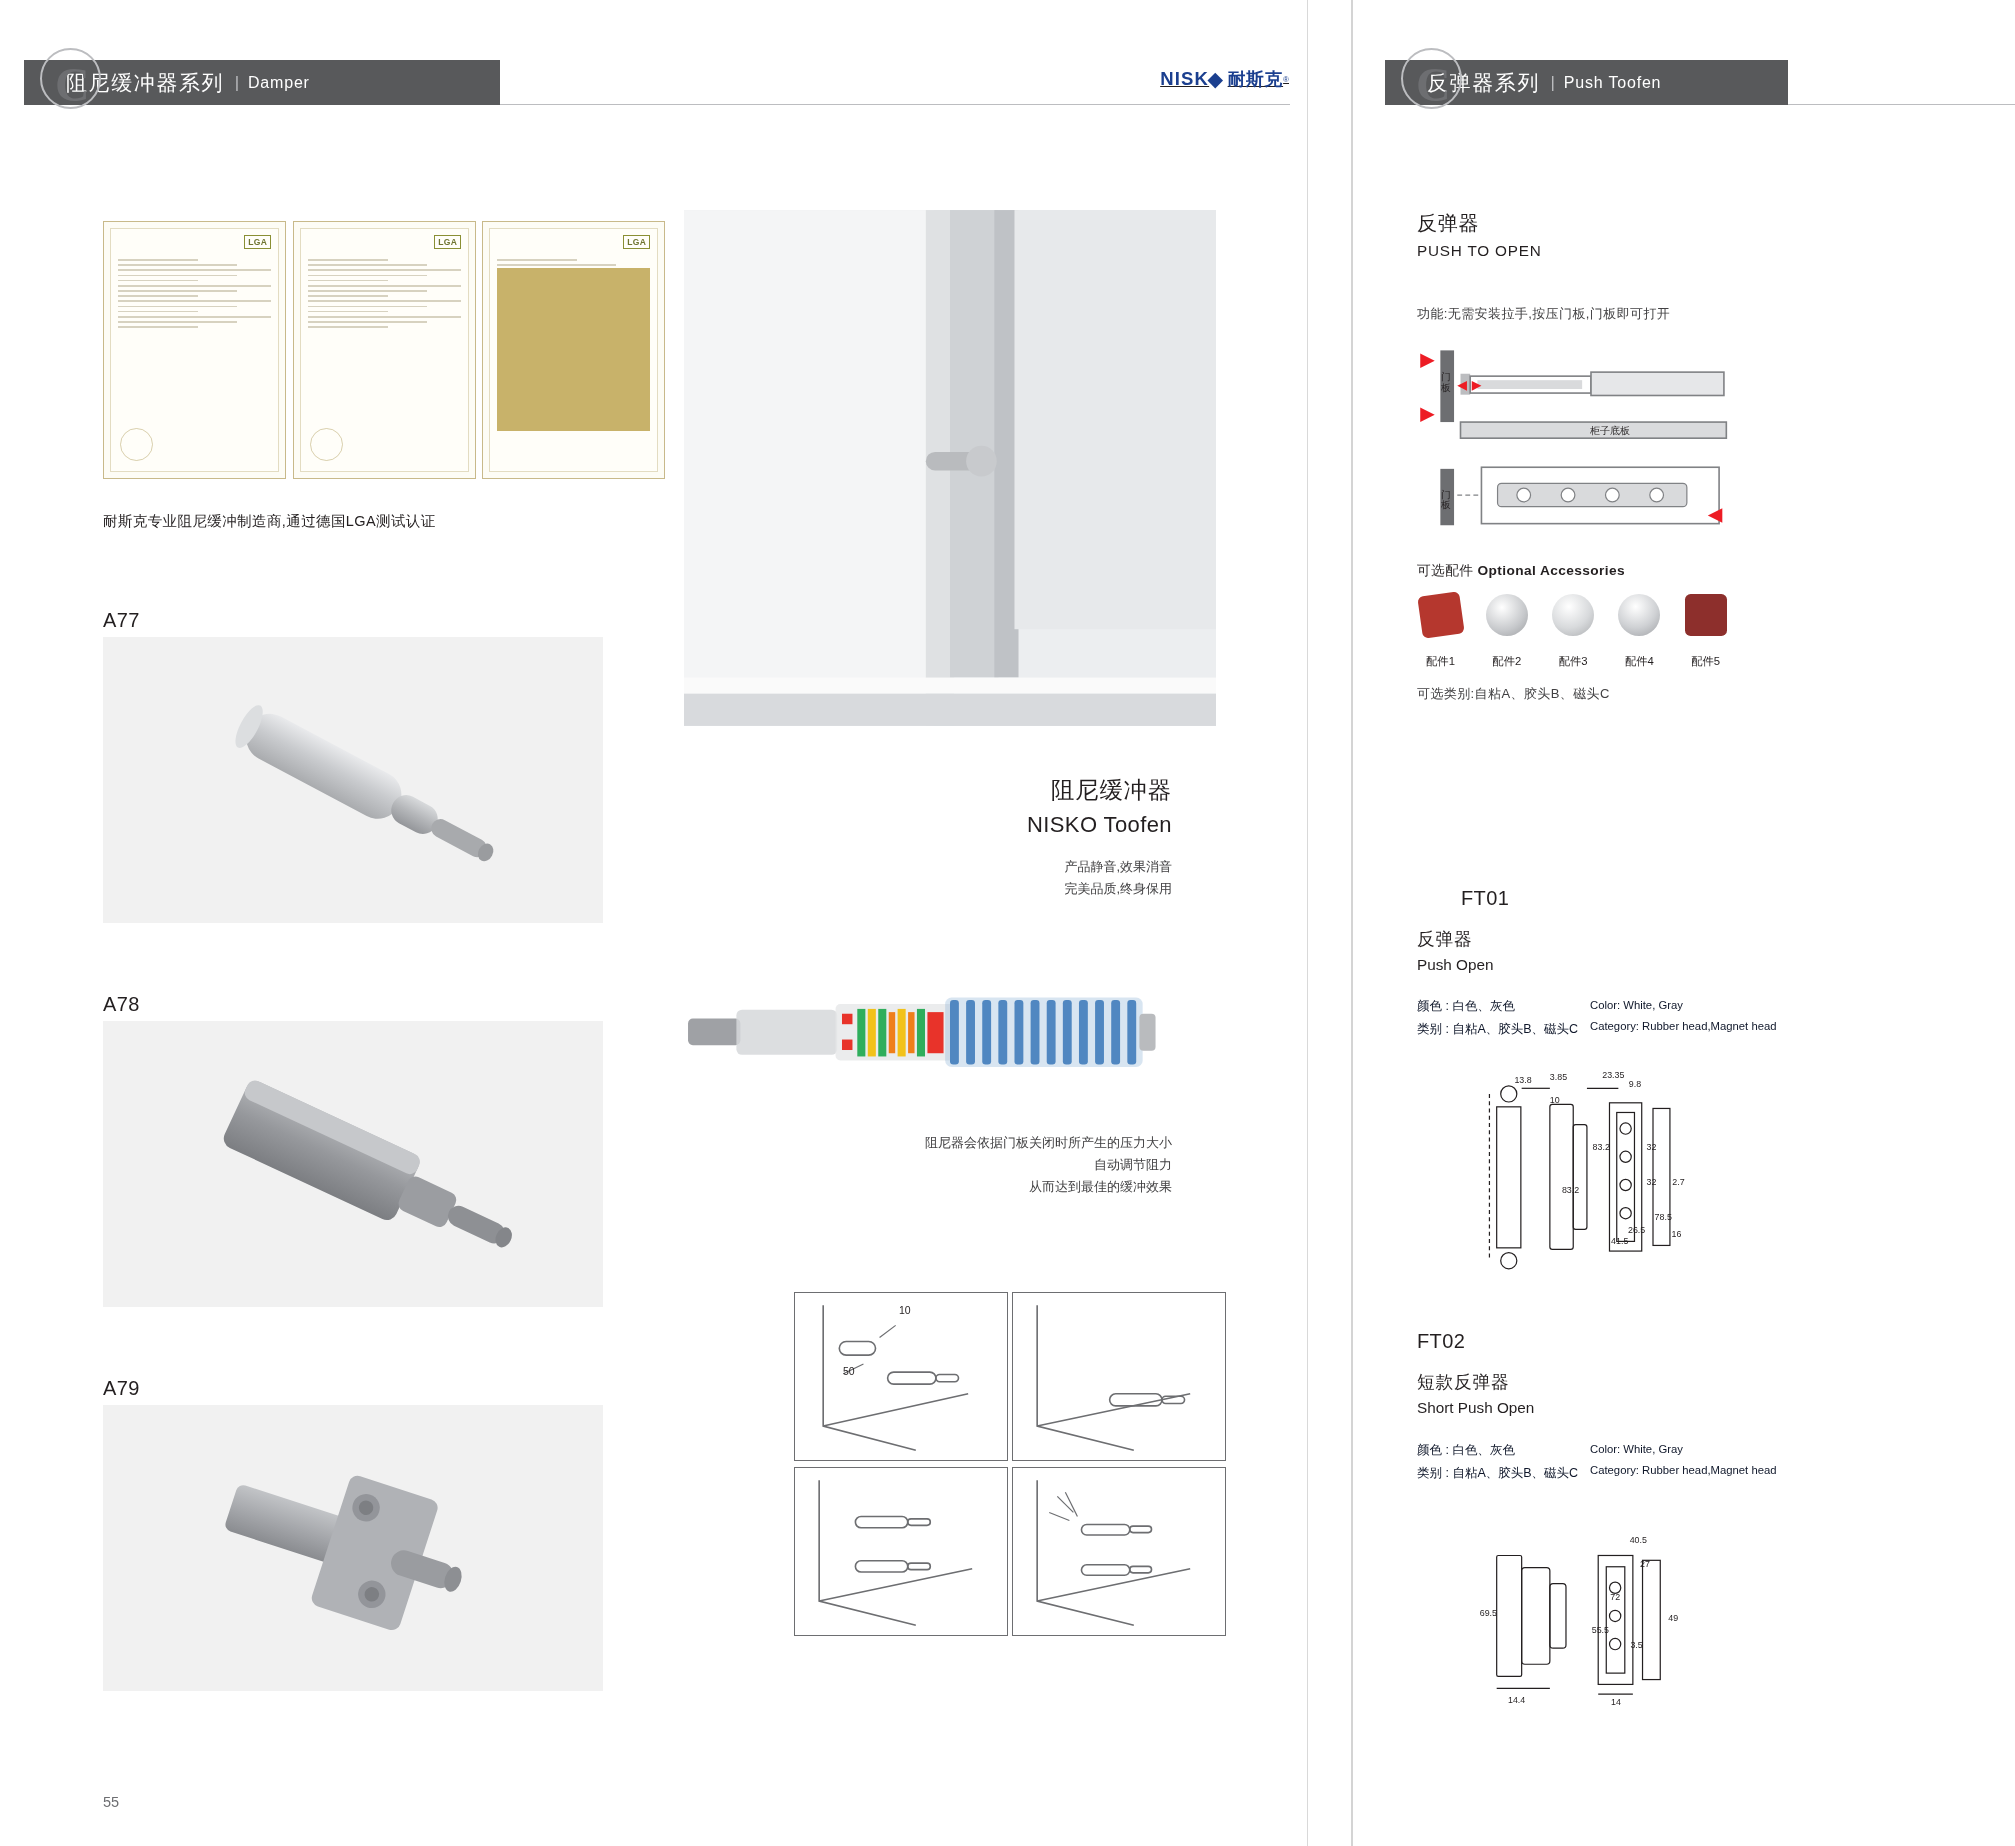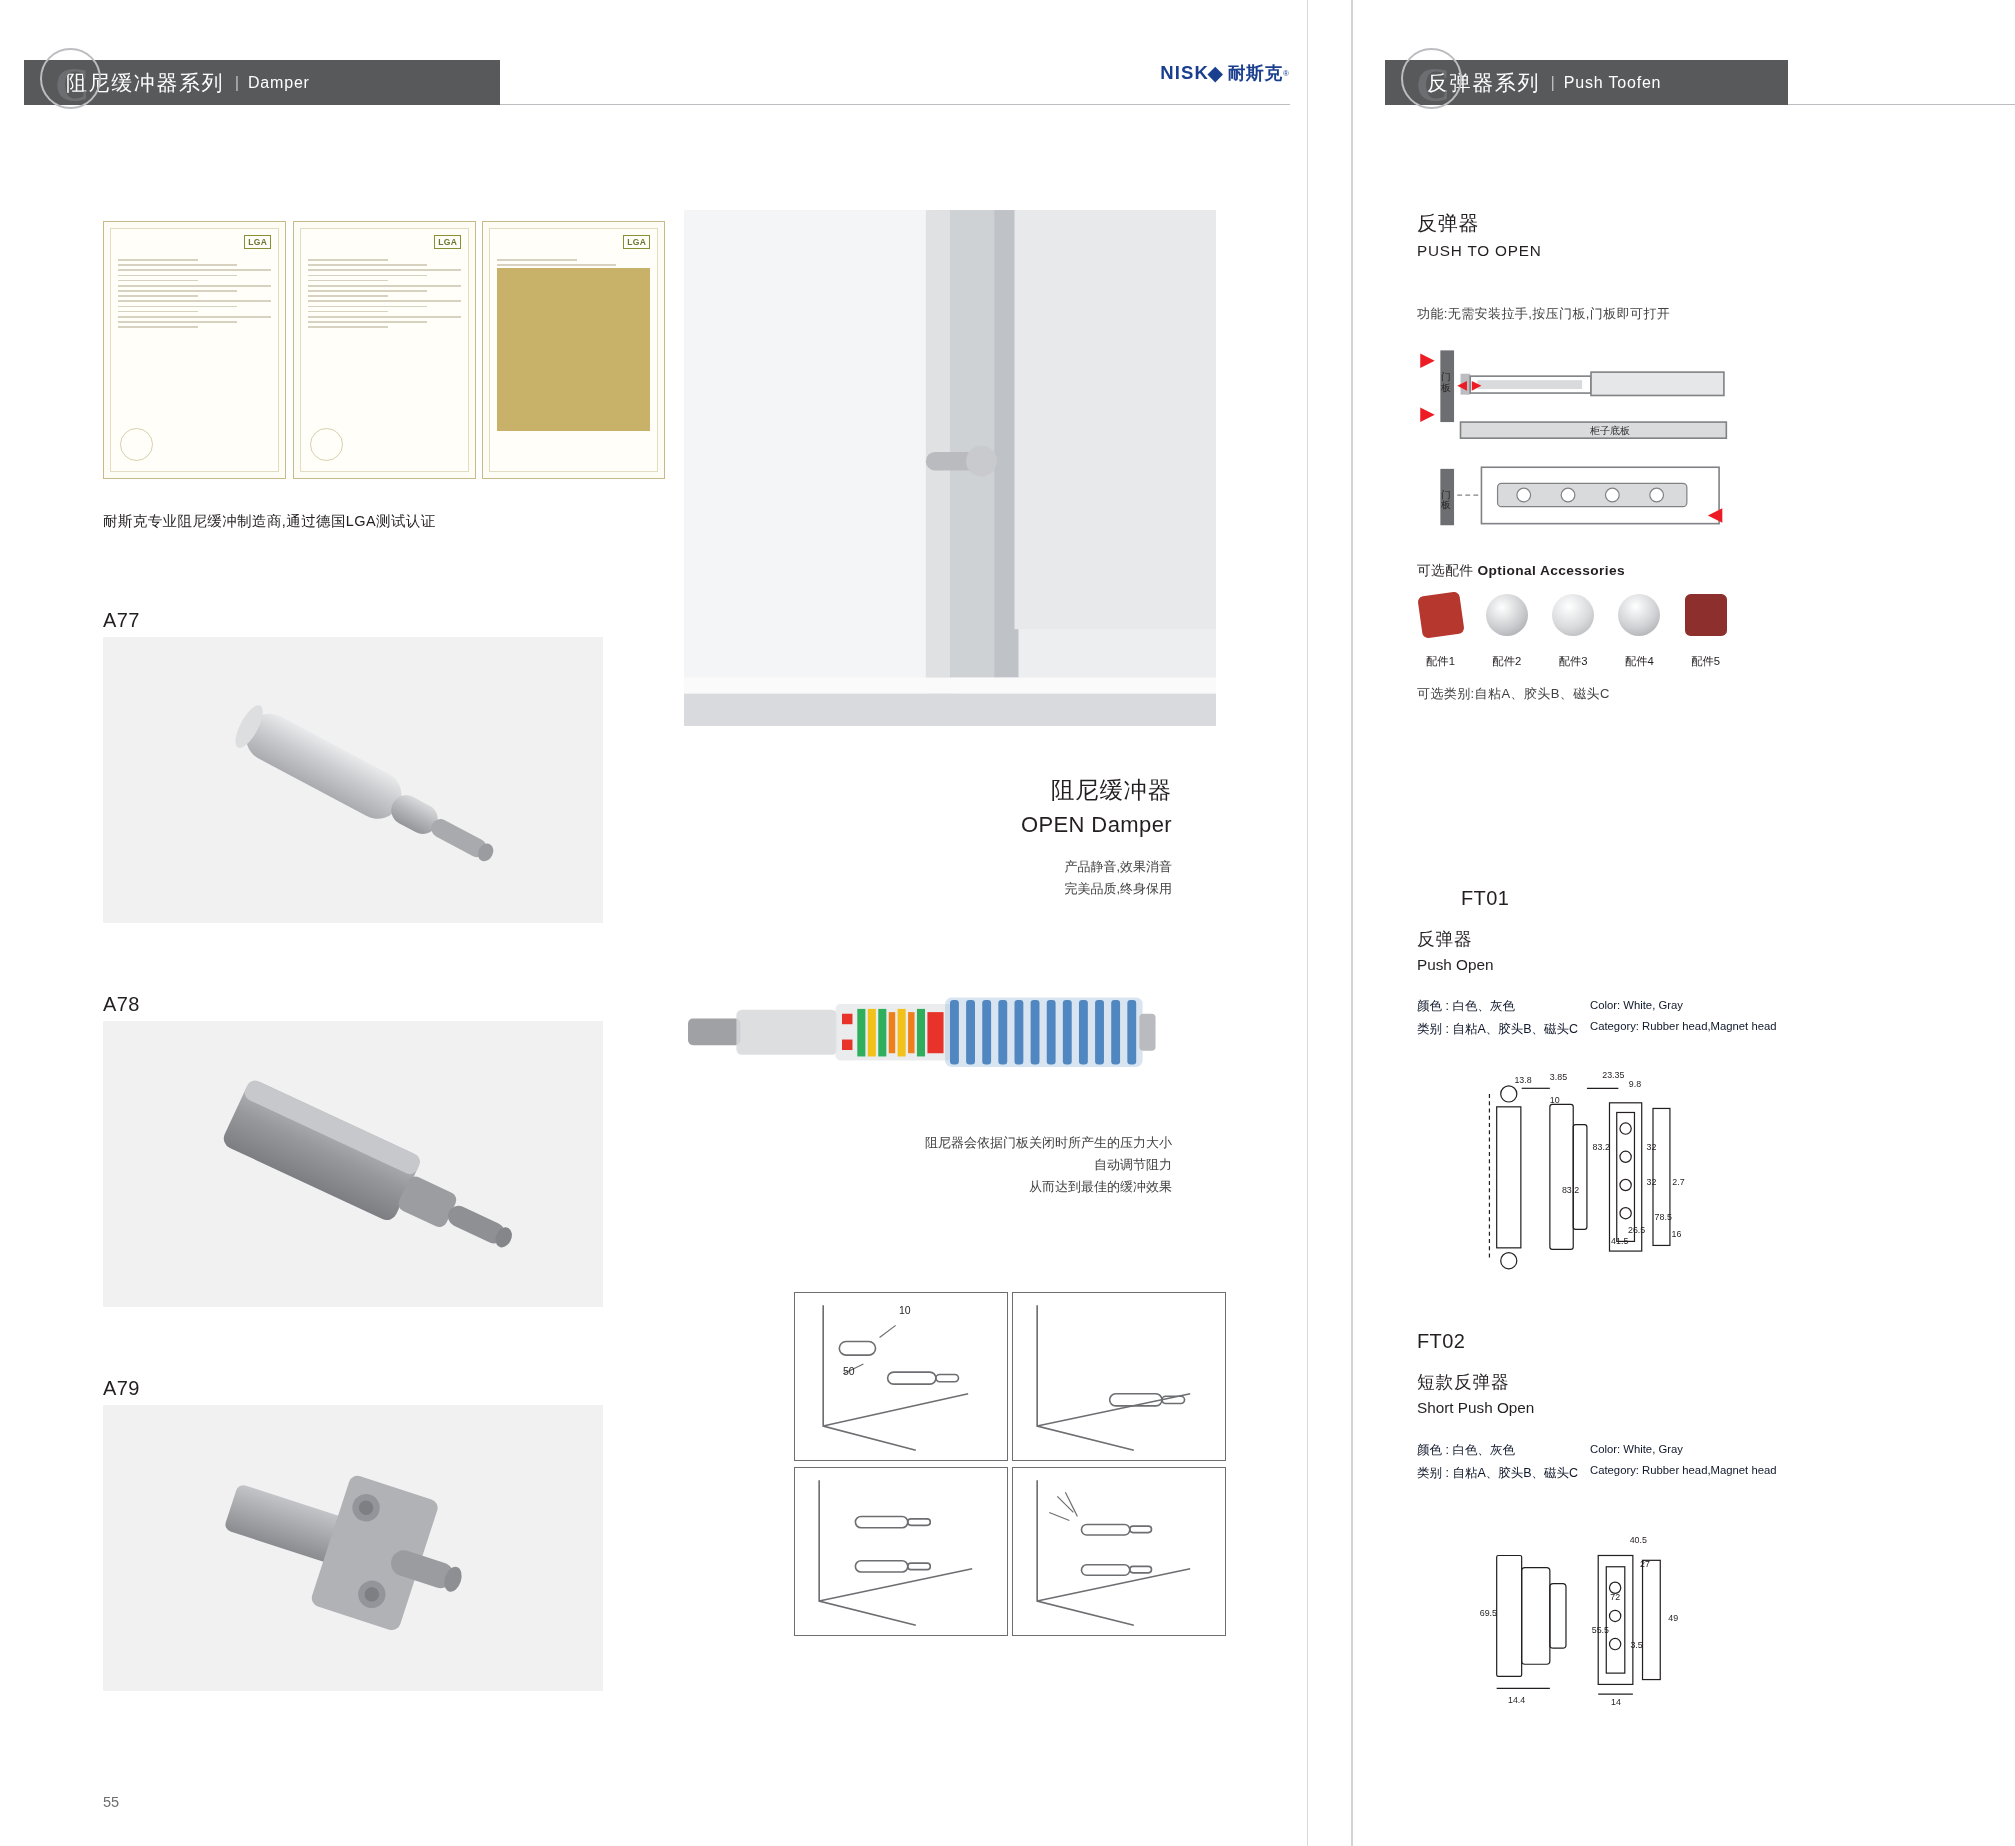--- a/index.html
+++ b/index.html
@@ -78,21 +78,21 @@
     <div class="hdr" style="left:24px;width:1265px;">
       <div class="bar" style="width:476px;">
         <span class="cn">阻尼缓冲器系列</span>
         <span class="divider">|</span>
         <span class="en">Damper</span>
       </div>
       <div class="circle"></div>
       <div class="cletter">C</div>
       <div class="rule" style="left:476px;top:44px;width:790px;"></div>
 
-      <div class="logo" style="right:0;top:1px;">
+      <div class="logo" style="right:0;top:7px;text-decoration:underline;">
         <span class="nisko">NISK</span>
           <span class="dia"></span>
         <span class="cnlogo">耐斯克</span>
           <span class="reg">®</span>
       </div>
     </div>
 
     <div>
       <div class="cert" style="left:103px;top:221px;width:183px;height:258px;">
         <div class="inner">
@@ -226,21 +226,21 @@
         <rect x="0" y="1200" width="1320" height="80" fill="#d8dadd"></rect>
         <g>
           <rect x="600" y="600" width="130" height="46" rx="23" fill="#b9bbbe"></rect>
           <circle cx="738" cy="623" r="38" fill="#c8cacd"></circle>
         </g>
       </svg>
     </div>
 
     <div class="title-blk" style="right:135px;top:774px;width:443px;">
       <div class="t-cn">阻尼缓冲器</div>
-      <div class="t-en">OPEN Damper</div>
+      <div class="t-en">NISKO Toofen</div>
       <div class="desc">
         <div>产品静音,效果消音</div>
         <div>完美品质,终身保用</div>
       </div>
     </div>
 
     <div style="position:absolute;left:684px;top:975px;width:532px;height:121px;">
       <svg width="532" height="121" viewBox="0 0 1320 300">
         <rect x="10" y="108" width="130" height="66" rx="12" fill="#9fa1a5"></rect>
         <rect x="130" y="86" width="250" height="112" rx="14" fill="#d6d8db" opacity="0.85"></rect>

